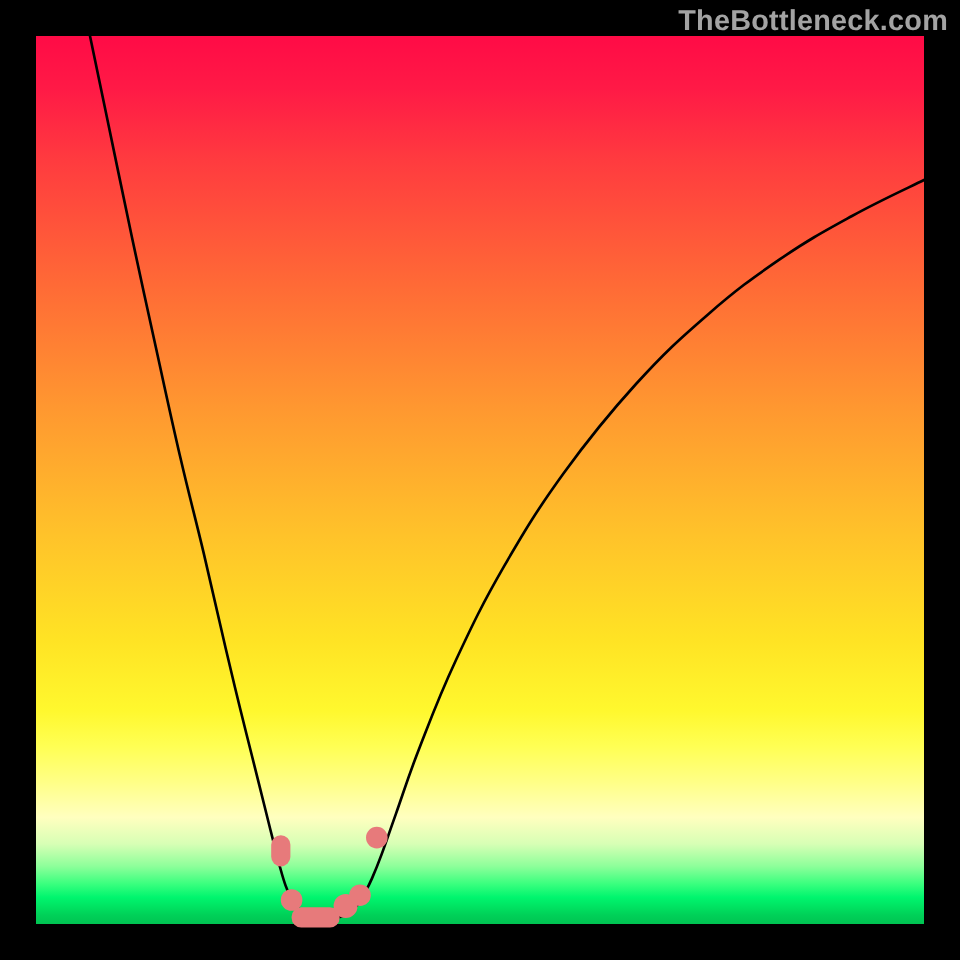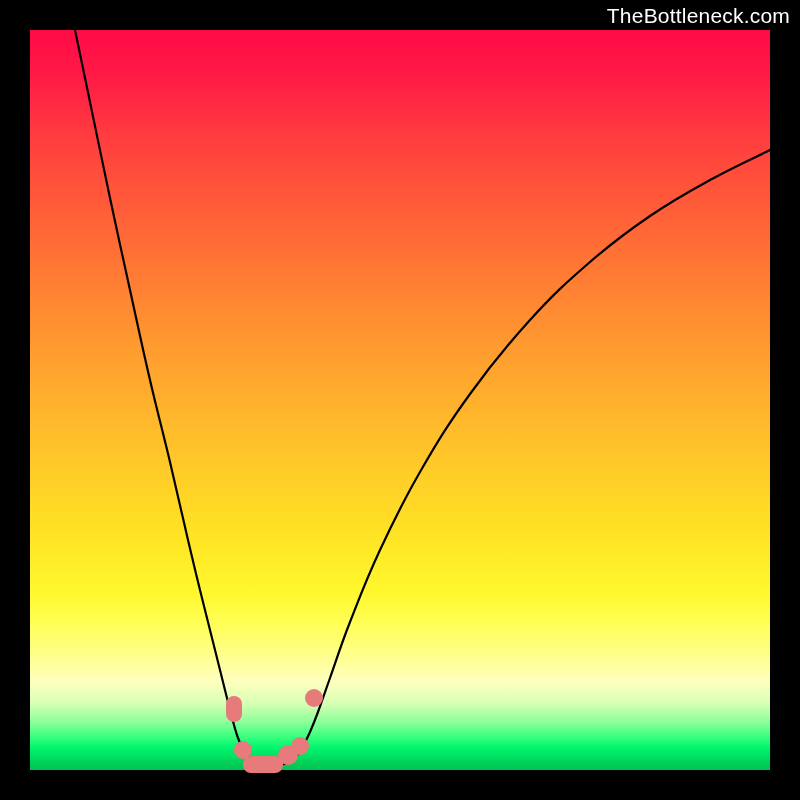--- a/index.html
+++ b/index.html
@@ -35,23 +35,23 @@
       #00f56e 97%,
       #00e060 98.2%,
       #00d058 99%,
       #00c452 100%
     );
   }
   .watermark {
     position: absolute;
     top: 4px;
     right: 10px;
-    color: #ffffff;
-    font-size: 21px;
-    font-weight: 400;
+    color: #a3a3a3;
+    font-size: 24px;
+    font-weight: 700;
     letter-spacing: 0.2px;
     user-select: none;
   }
   svg.curve {
     position: absolute;
     left: 0;
     top: 0;
     width: 740px;
     height: 740px;
     overflow: visible;

